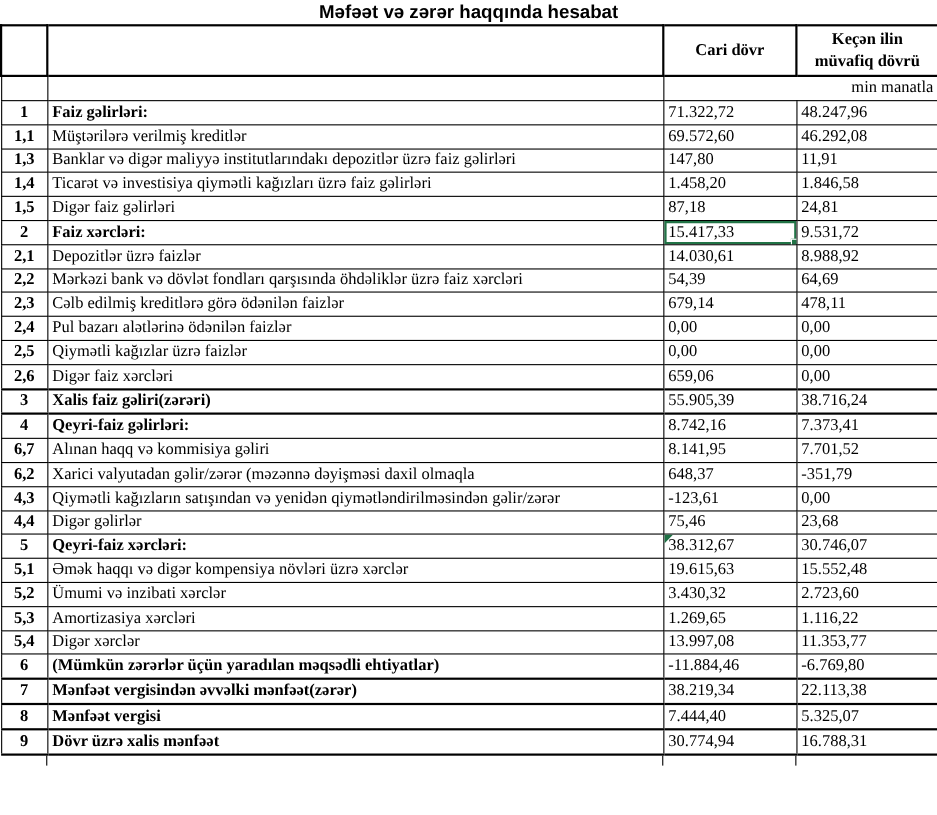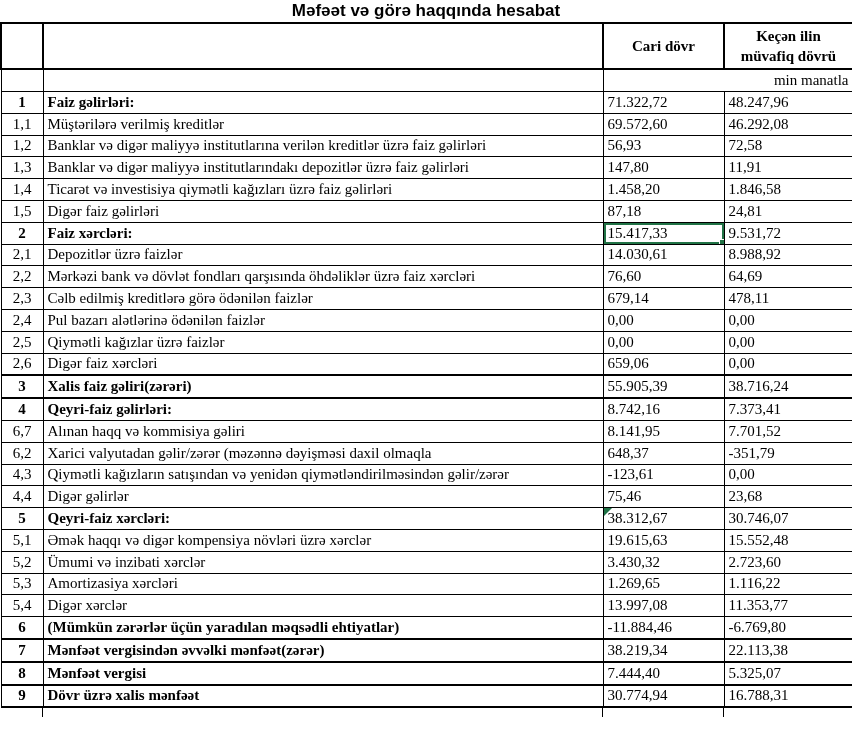--- a/index.html
+++ b/index.html
@@ -20,42 +20,42 @@
     border:1px solid #000; font-size:15px; padding:0 4px;
     overflow:hidden; white-space:nowrap; vertical-align:middle;
   }
   tr.unit-row td { height:21px;margin-top:12px; }
   tr.unit-row .unit-label { text-align:right; font-size:15px; }
   thead td {
     border-width:2px; height:44px; font-weight:bold; text-align:center;
     white-space:normal; line-height:1.35;
   }
   tbody td { height:20.8px; }
-  td.num { text-align:center; padding:0 1px; }
+  td.num { text-align:center; padding:0 1px;font-weight:bold; }
   td.val { text-align:left; }
   tr.section td.num, tr.section td.label { font-weight:bold; }
   tr.totals td { border-top-width:2px; border-bottom-width:2px; }
   tr.totals td.val { font-weight:normal; }
   td.selected { position:relative; box-shadow:inset 0 0 0 2px #217346; }
   td.selected .fill-handle {
     position:absolute; right:-3px; bottom:-3px; width:6px; height:6px;
     background:#217346; border:1px solid #fff; z-index:3;
   }
   td.flagged { position:relative; }
   td.flagged .flag-triangle {
     position:absolute; left:0; top:0; width:0; height:0;
     border-top:8px solid #1E7145; border-right:8px solid transparent; z-index:2;
   }
   .stubs { position:relative; height:9px; }
   .stubs .stub { position:absolute; top:0; width:1px; height:9px; background:#000; }
 </style>
 </head>
 <body>
 
-<div class="title">Məfəət və görə haqqında hesabat</div>
+<div class="title">Məfəət və zərər haqqında hesabat</div>
 
 <table>
   <colgroup>
     <col class="c-num">
       <col class="c-desc">
       <col class="c-cur">
       <col class="c-prev">
   </colgroup>
   <tbody>
     <tr class="unit-row">
@@ -79,26 +79,20 @@
     <td class="val">71.322,72</td>
     <td class="val">48.247,96</td>
   </tr>
       <tr>
     <td class="num">1,1</td>
     <td class="label">Müştərilərə verilmiş kreditlər</td>
     <td class="val">69.572,60</td>
     <td class="val">46.292,08</td>
   </tr>
       <tr>
-    <td class="num">1,2</td>
-    <td class="label">Banklar və digər maliyyə institutlarına verilən kreditlər üzrə faiz gəlirləri</td>
-    <td class="val">56,93</td>
-    <td class="val">72,58</td>
-  </tr>
-      <tr>
     <td class="num">1,3</td>
     <td class="label">Banklar və digər maliyyə institutlarındakı depozitlər üzrə faiz gəlirləri</td>
     <td class="val">147,80</td>
     <td class="val">11,91</td>
   </tr>
       <tr>
     <td class="num">1,4</td>
     <td class="label">Ticarət və investisiya qiymətli kağızları üzrə faiz gəlirləri</td>
     <td class="val">1.458,20</td>
     <td class="val">1.846,58</td>
@@ -117,21 +111,21 @@
   </tr>
       <tr>
     <td class="num">2,1</td>
     <td class="label">Depozitlər üzrə faizlər</td>
     <td class="val">14.030,61</td>
     <td class="val">8.988,92</td>
   </tr>
       <tr>
     <td class="num">2,2</td>
     <td class="label">Mərkəzi bank və dövlət fondları qarşısında öhdəliklər üzrə faiz xərcləri</td>
-    <td class="val">76,60</td>
+    <td class="val">54,39</td>
     <td class="val">64,69</td>
   </tr>
       <tr>
     <td class="num">2,3</td>
     <td class="label">Cəlb edilmiş kreditlərə görə ödənilən faizlər</td>
     <td class="val">679,14</td>
     <td class="val">478,11</td>
   </tr>
       <tr>
     <td class="num">2,4</td>

